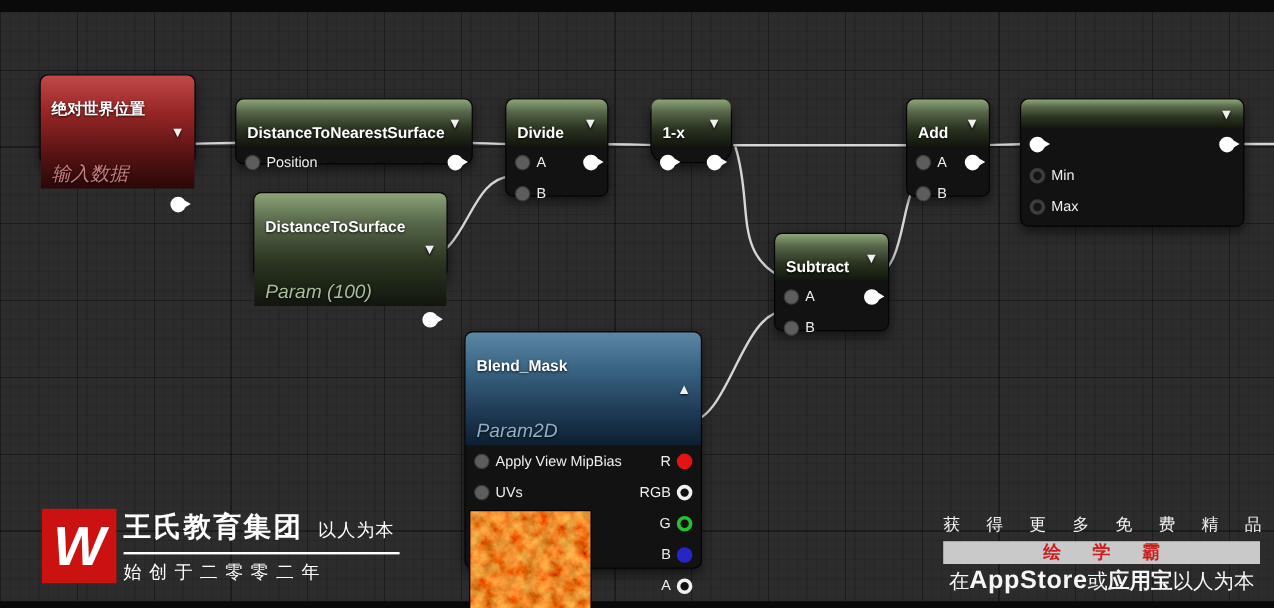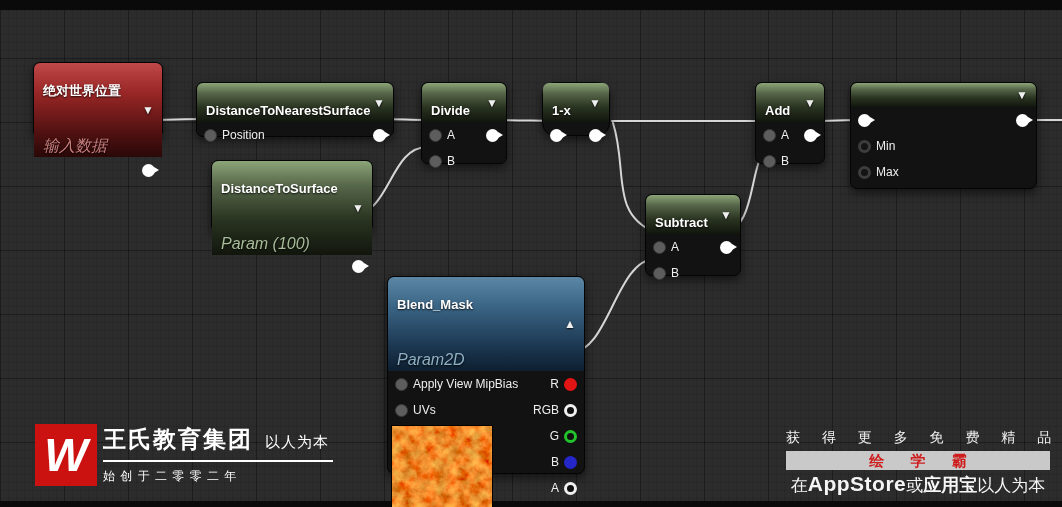--- a/index.html
+++ b/index.html
@@ -61,21 +61,21 @@
   
   .wm{position:absolute;color:#fff;}
   .wm-logo{position:absolute;left:35px;top:424px;width:62px;height:62px;background:#cc1111;
     display:flex;align-items:center;justify-content:center;color:#fff;font-weight:bold;
     font-size:46px;font-style:italic;line-height:1;}
   .wm-left-text{position:absolute;left:103px;top:424px;width:240px;}
   .wm-brand-row{display:flex;align-items:baseline;gap:12px;white-space:nowrap;}
   .wm-brand{font-size:23px;font-weight:bold;letter-spacing:2px;}
   .wm-slogan{font-size:15px;letter-spacing:1px;}
   .wm-rule{height:2px;background:#fff;margin:5px 0 6px 0;width:230px;}
-  .wm-tagline{font-size:12px;letter-spacing:1px;white-space:nowrap;}
+  .wm-tagline{font-size:15px;letter-spacing:1px;white-space:nowrap;}
 
   .wm-right{position:absolute;left:786px;top:429px;width:264px;text-align:center;}
   .wm-r-line1{font-size:14px;letter-spacing:9px;white-space:nowrap;color:#f2f2f2;}
   .wm-r-banner{margin-top:4px;height:19px;line-height:19px;background:#c9c9c9;color:#cf1d1d;
     font-weight:bold;font-size:15px;letter-spacing:11px;padding-left:11px;}
   .wm-r-line3{margin-top:2px;white-space:nowrap;color:#f5f5f5;font-size:17px;}
   .wm-r-line3 .big{font-weight:bold;font-size:21px;letter-spacing:0.5px;}
   .wm-r-line3 .bold{font-weight:bold;font-size:18px;}
 </style>
 </head>

